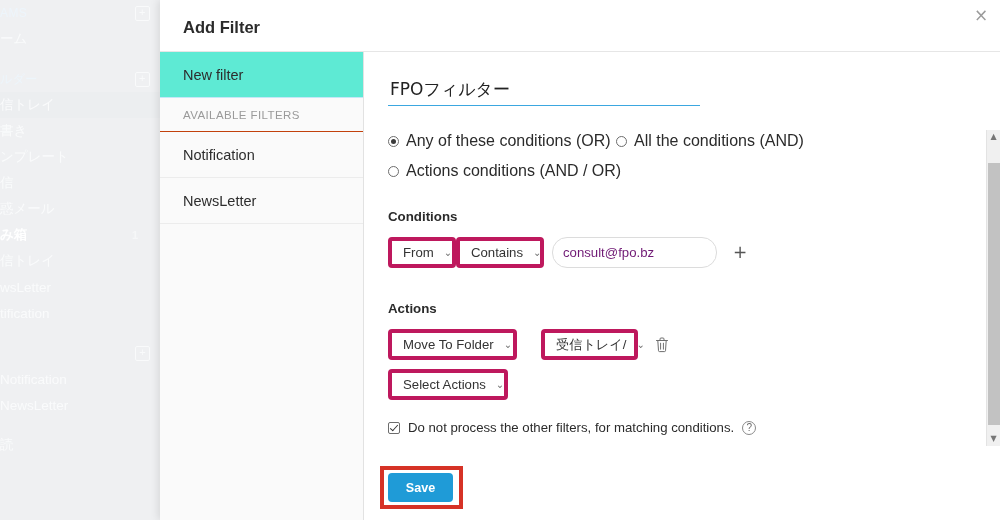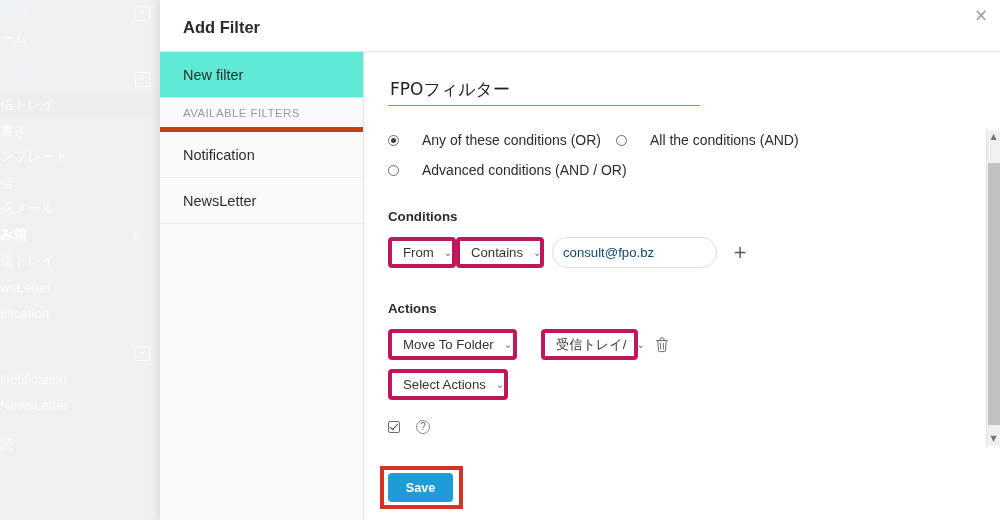--- a/index.html
+++ b/index.html
@@ -129,21 +129,21 @@
     color: #2d2d2d;
     cursor: pointer;
   }
   .fp-item.selected { background: #5eead4; border-bottom-color: #c5e7f7; }
   .fp-section {
     height: 34px;
     display: flex;
     align-items: center;
     padding-left: 23px;
     box-sizing: border-box;
-    border-bottom: 5px solid #c2410c;
+    border-bottom: 1px solid #c2410c;
     font-size: 11.5px;
     color: #9a9a9a;
     letter-spacing: .4px;
   }
 
   
   .modal-body {
     position: absolute;
     left: 204px; top: 52px;
     width: 636px; height: 468px;
@@ -174,25 +174,24 @@
     width: 500px;
   }
   .radio-row {
     position: relative;
     height: 25px;
   }
   .radio-opt {
     position: absolute;
     display: flex;
     align-items: center;
-    font-size: 14px;
+    font-size: 16px;
     color: #2b2b2b;
     cursor: pointer;
     white-space: nowrap;
-    gap: 16px;
   }
   .radio-opt .rb {
     width: 11px; height: 11px;
     border: 1px solid #6d6d6d;
     border-radius: 50%;
     margin-right: 7px;
     box-sizing: border-box;
     position: relative;
     flex: none;
     background: #fff;
@@ -237,21 +236,21 @@
     line-height: 1;
   }
   .txt {
     height: 31px;
     width: 165px;
     border: 1px solid #dcdcdc;
     border-radius: 15px;
     background: #ffffff;
     padding: 0 10px;
     font-size: 13.2px;
-    color: #0c4a6e;
+    color: #701a75;
     box-sizing: border-box;
     font-family: "Liberation Sans", sans-serif;
     outline: none;
   }
   .plus-btn {
     margin-left: 15px;
     width: 16px; height: 16px;
     text-align: center;
     line-height: 15px;
     font-size: 17px;
@@ -463,21 +462,21 @@
             <span>Any of these conditions (OR)</span>
           </label>
           <label class="radio-opt" style="left:228px;">
             <span class="rb"></span>
             <span>All the conditions (AND)</span>
           </label>
         </div>
         <div class="radio-row" style="margin-top:5px;">
           <label class="radio-opt" style="left:0;">
             <span class="rb"></span>
-            <span>Advanced conditions (AND / OR)</span>
+            <span>Actions conditions (AND / OR)</span>
           </label>
         </div>
       </div>
 
       <div class="section-label" style="top:157px;">Conditions</div>
 
       <div class="ctl-row" style="top:185px;">
         <div class="sel" style="width:68px;">
           <span>From</span>
           <span class="caret">⌄</span>
@@ -510,20 +509,21 @@
 
       <div class="ctl-row" style="top:317px;">
         <div class="sel" style="width:120px;">
           <span>Select Actions</span>
           <span class="caret">⌄</span>
         </div>
       </div>
 
       <div class="cb-row" style="top:368px;">
         <span class="cb on"></span>
+        <span>Do not process the other filters, for matching conditions.</span>
         <span class="help-icon">?</span>
       </div>
 
       <div class="btn-row" style="top:421px;">
         <button class="btn-save">Save</button>
       </div>
 
     </div>
   </div>
 

